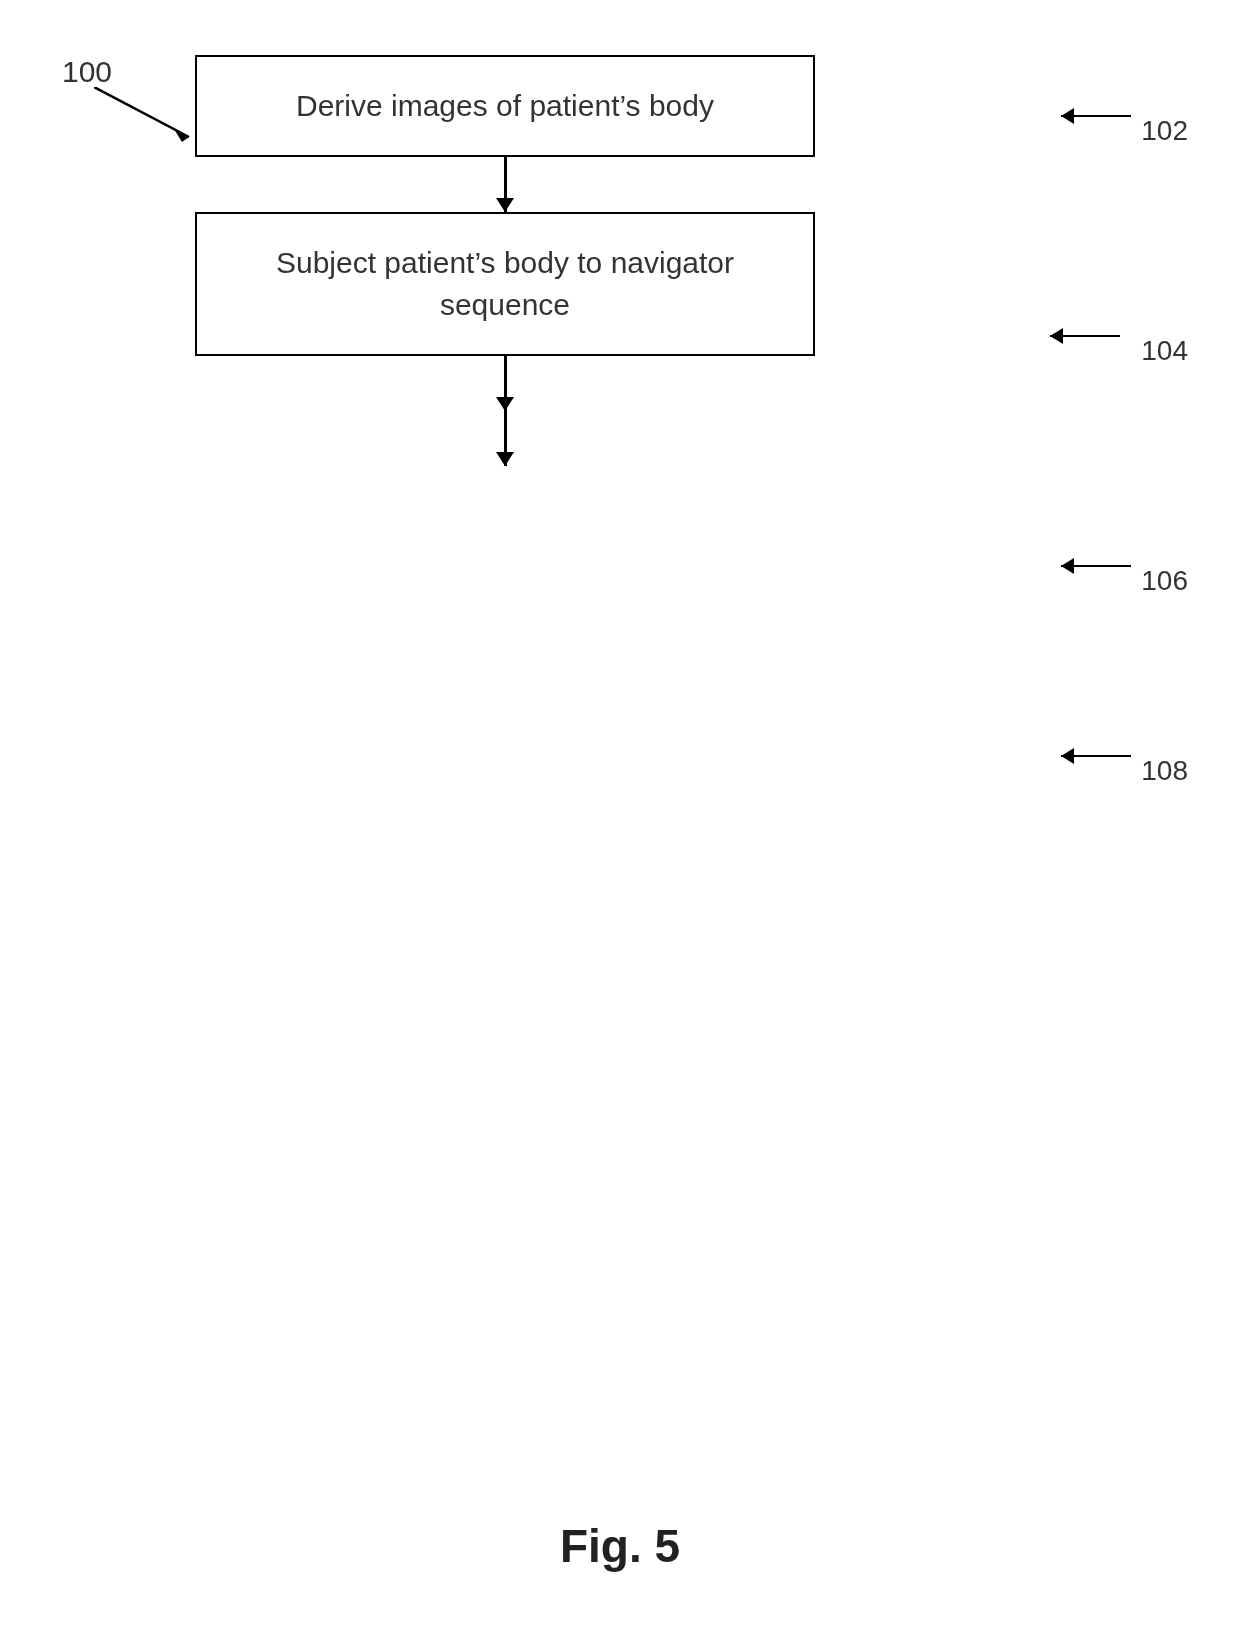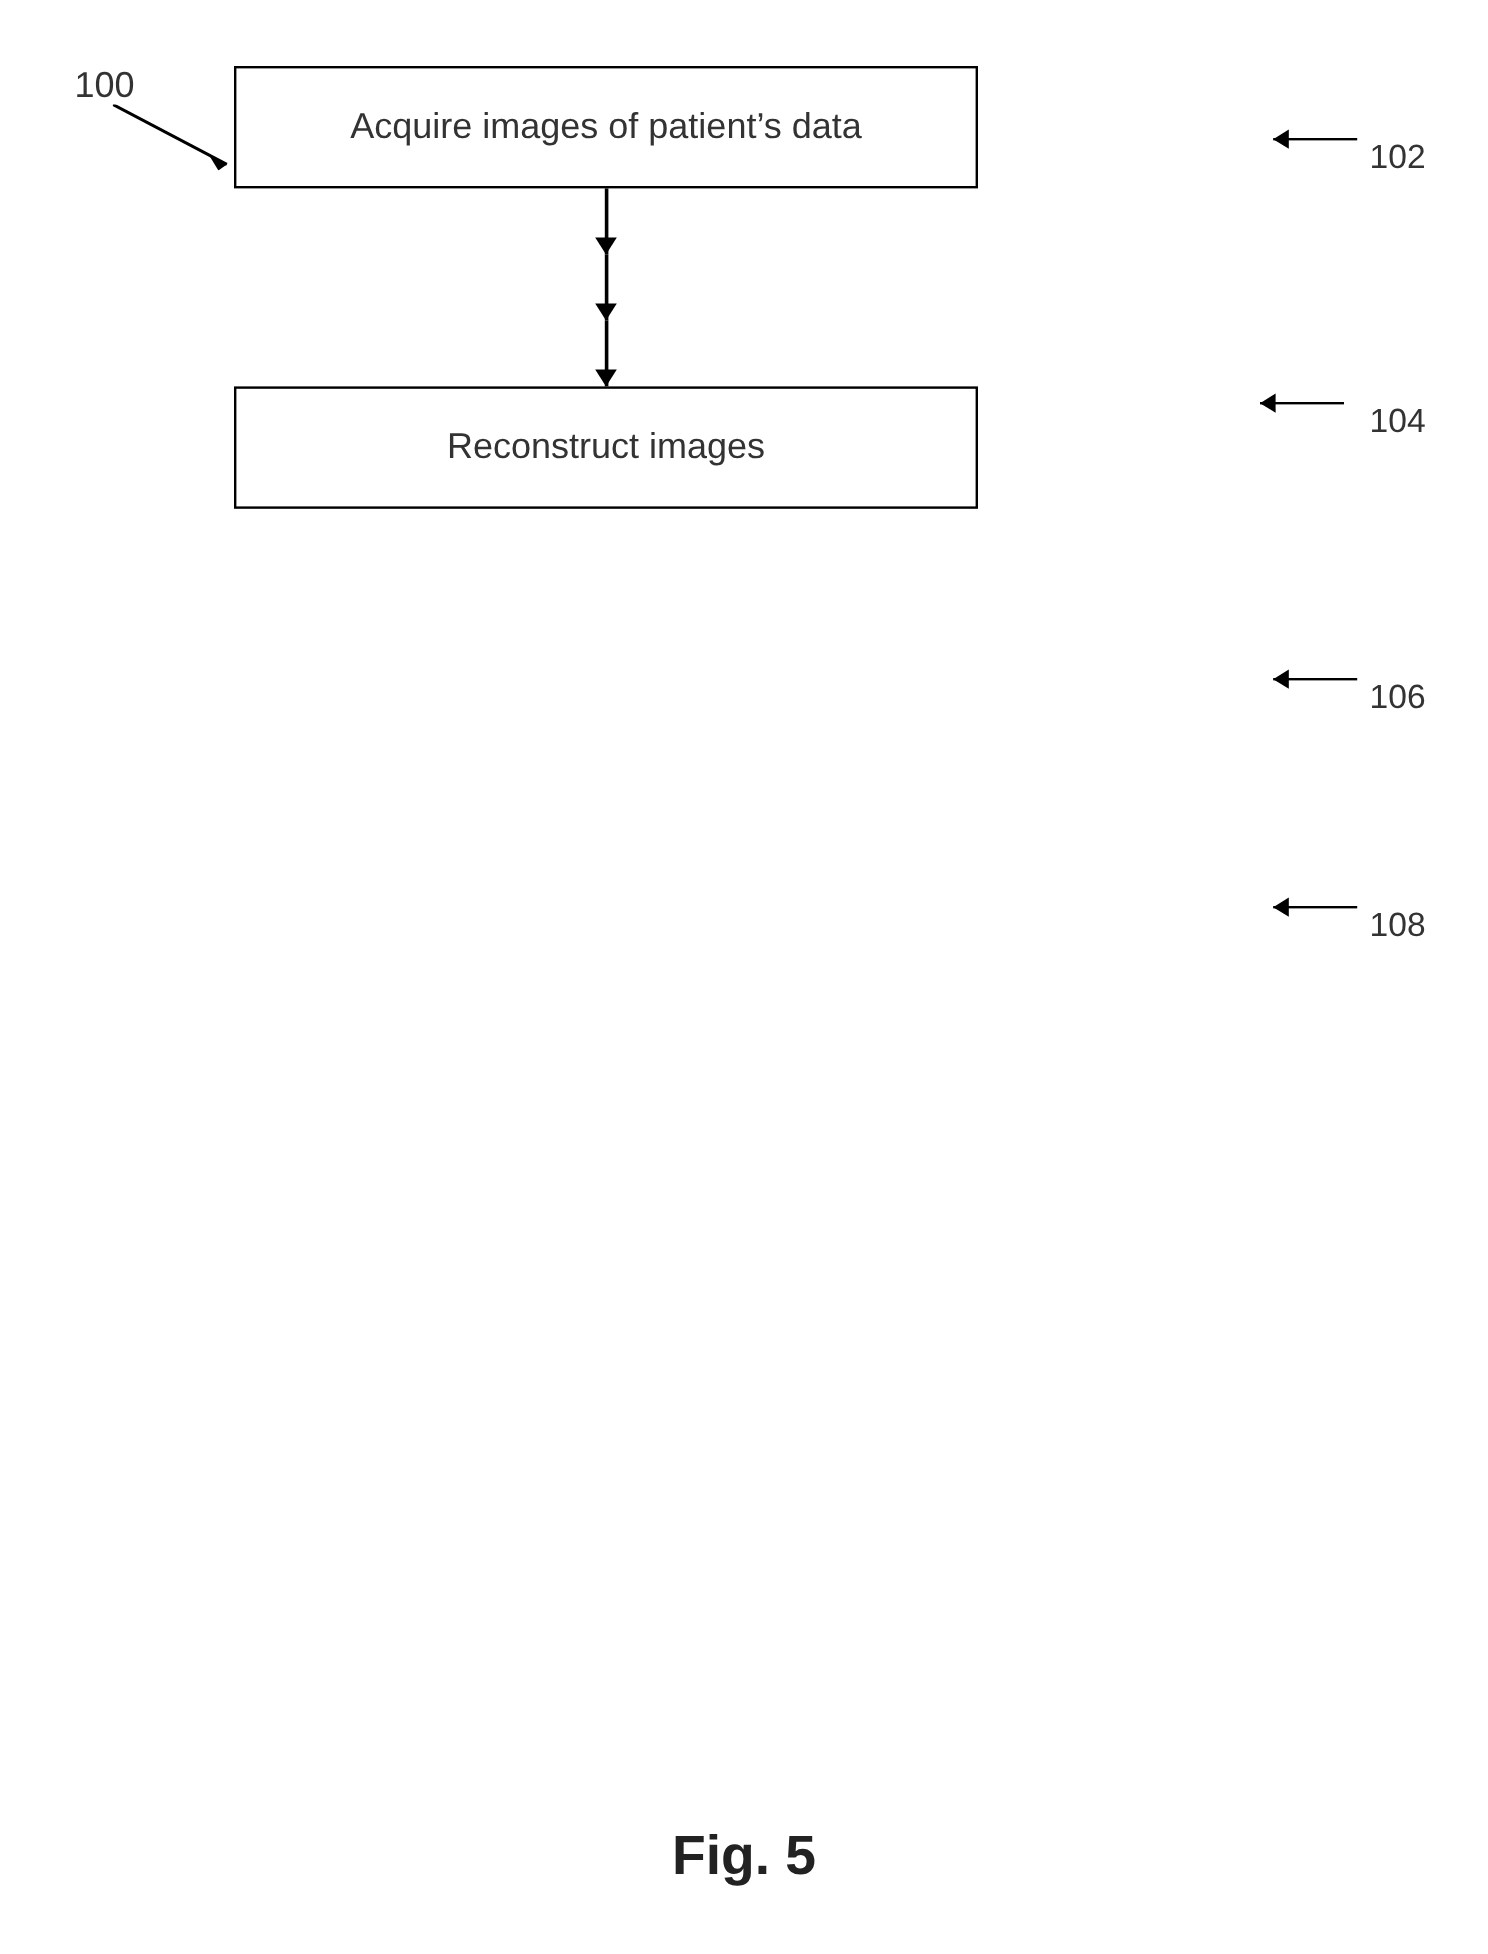--- a/index.html
+++ b/index.html
@@ -153,34 +153,34 @@
   <span class="label-100-text">100</span>
   <svg class="diagonal-arrow" viewBox="0 0 100 55">
     <line x1="0" y1="0" x2="95" y2="50" stroke="#000" stroke-width="2.5"></line>
     <polygon points="95,50 80,42 88,55" fill="#000"></polygon>
   </svg>
 </div>
 
 <div class="flow-boxes">
 
   <div class="flow-box">
-    <span>Acquire images of patient’s data</span>
+    <span>Derive images of patient’s body</span>
   </div>
 
   <div class="connector"></div>
 
+  <div class="flow-box">
+    <span>Subject patient’s body to navigator sequence</span>
+  </div>
 
   <div class="connector"></div>
 
 
   <div class="connector"></div>
 
-  <div class="flow-box">
-    <span>Reconstruct images</span>
-  </div>
 
 </div>
 
 <div class="ref-label ref-102">
   <span class="ref-arrow"></span>
   <span>102</span>
 </div>
 
 <div class="ref-label ref-104">
   <span class="ref-arrow"></span>

